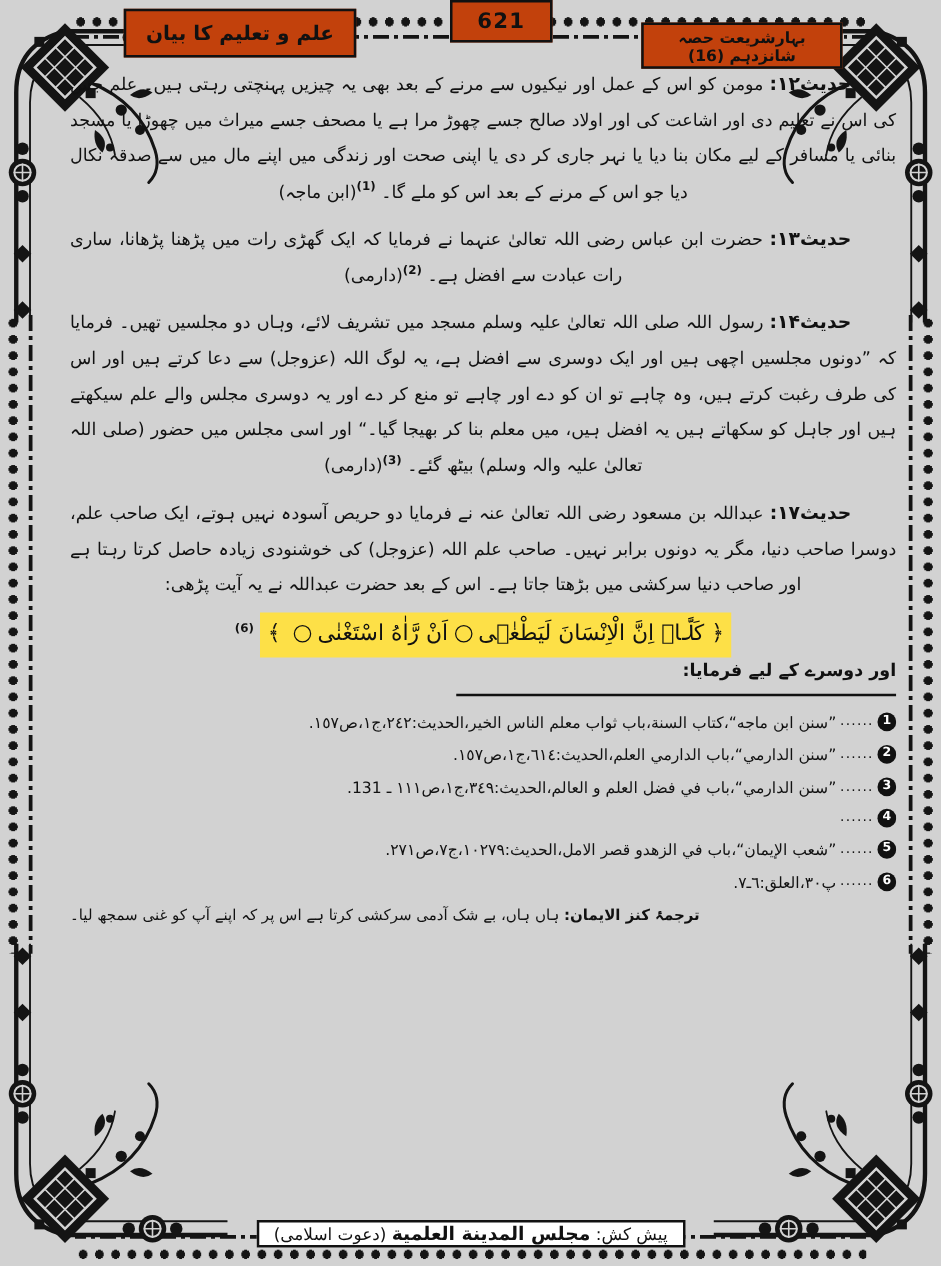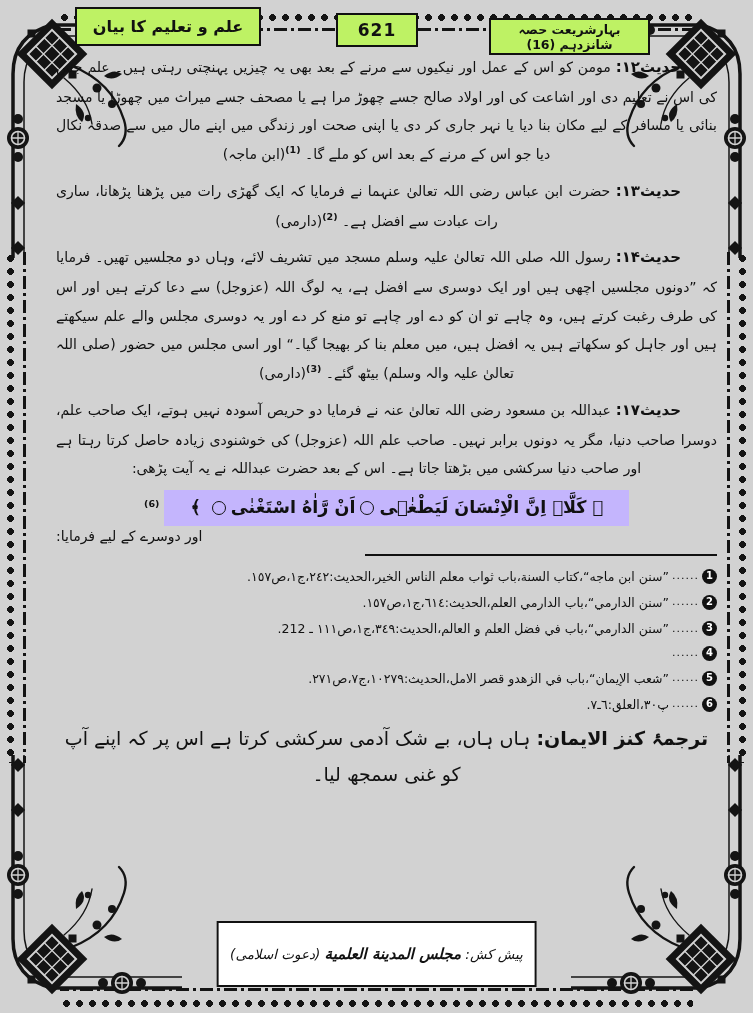--- a/index.html
+++ b/index.html
@@ -21,41 +21,41 @@
   .v-beads.left{left:6px;top:252px;bottom:250px;}
   .v-dash.left{left:23px;top:252px;bottom:250px;}
   .v-beads.right{right:6px;top:252px;bottom:250px;}
   .v-dash.right{right:23px;top:252px;bottom:250px;}
   .corner{position:absolute;width:182px;height:258px;z-index:2;}
   .corner.tl{top:0;left:0;}
   .corner.tr{top:0;right:0;transform:scaleX(-1);}
   .corner.bl{bottom:0;left:0;transform:scaleY(-1);}
   .corner.br{bottom:0;right:0;transform:scale(-1,-1);}
   
-  .hbox{position:absolute;background:#bef264;border:2px solid #111;display:flex;align-items:center;justify-content:center;z-index:3;text-align:center;}
+  .hbox{position:absolute;background:#c2410c;border:2px solid #111;display:flex;align-items:center;justify-content:center;z-index:3;text-align:center;margin-left:24px;}
   .box-chapter{left:75px;top:7px;width:182px;height:35px;font-size:16px;font-weight:bold;}
-  .box-page{left:336px;top:13px;width:78px;height:30px;border-width:2.5px;font-size:17px;font-weight:bold;letter-spacing:1px;direction:ltr;}
+  .box-page{left:336px;top:0;width:78px;height:30px;border-width:2.5px;font-size:17px;font-weight:bold;letter-spacing:1px;direction:ltr;}
   .box-book{left:489px;top:18px;width:157px;height:33px;font-size:12.5px;font-weight:bold;}
-  .footerbox{position:absolute;bottom:26px;left:50%;transform:translateX(-50%);background:#fff;border:2px solid #111;padding:22px 12px;font-size:13.5px;z-index:3;white-space:nowrap;font-style:italic;}
+  .footerbox{position:absolute;bottom:15px;left:50%;transform:translateX(-50%);background:#fff;border:2px solid #111;padding:0 12px;font-size:13.5px;z-index:3;white-space:nowrap;}
   .footerbox .fname{font-weight:bold;font-size:15px;}
   
   .content{position:absolute;top:52px;left:56px;right:36px;height:906px;overflow:hidden;z-index:2;}
   .hadith{font-size:14px;line-height:2.05;text-align:justify;text-align-last:center;margin:0 0 7px;text-indent:36px;}
   .hadith .lbl{font-weight:bold;font-size:15px;}
   sup.ref{font-size:9.5px;vertical-align:super;font-weight:bold;}
   .src{white-space:nowrap;}
   .verse-row{text-align:center;margin:6px 0 2px;text-indent:0;}
-  .verse-box{display:inline-block;background:#c4b5fd;padding:3px 26px 5px;font-size:17.5px;font-weight:bold;line-height:1.6;}
+  .verse-box{display:inline-block;background:#fde047;padding:3px 6px 5px;font-size:17.5px;font-weight:normal;line-height:1.6;}
   .ayah-mark{display:inline-block;width:12px;height:12px;border:1.5px solid #111;border-radius:50%;margin:0 5px;vertical-align:middle;}
-  .after-verse{text-align:left;font-size:14px;margin:2px 0 10px;}
+  .after-verse{text-align:right;font-size:14px;margin:2px 0 10px;font-weight:bold;}
   .fn-rule{width:352px;border:0;border-top:2px solid #111;margin:2px 0 9px auto;}
   .footnote{display:flex;align-items:center;gap:3px;justify-content:flex-start;font-size:12.5px;line-height:1.85;margin-bottom:3px;direction:rtl;}
   .fn-num{flex:none;width:15px;height:15px;border-radius:50%;background:#111;color:#fff;font-size:10px;font-weight:bold;display:flex;align-items:center;justify-content:center;direction:ltr;}
   .fn-leader{letter-spacing:1px;font-size:11px;}
-  .translation{font-size:19px;line-height:1.9;text-align:center;margin-top:4px;}
+  .translation{font-size:12px;line-height:1.9;text-align:left;margin-top:4px;}
   .translation .tlbl{font-weight:bold;}
 </style>
 </head>
 <body>
 
 <div class="page">
 
   <svg width="0" height="0" style="position:absolute" aria-hidden="true">
     <defs>
       <g id="corner-orn" stroke-linecap="round">
@@ -173,21 +173,21 @@
       <span>”سنن ابن ماجه“،كتاب السنة،باب ثواب معلم الناس الخير،الحديث:٢٤٢،ج١،ص١٥٧.</span>
     </div>
     <div class="footnote">
       <span class="fn-num">2</span>
       <span class="fn-leader">......</span>
       <span>”سنن الدارمي“،باب الدارمي العلم،الحديث:٦١٤،ج١،ص١٥٧.</span>
     </div>
     <div class="footnote">
       <span class="fn-num">3</span>
       <span class="fn-leader">......</span>
-      <span>”سنن الدارمي“،باب في فضل العلم و العالم،الحديث:٣٤٩،ج١،ص١١١ ـ 212.</span>
+      <span>”سنن الدارمي“،باب في فضل العلم و العالم،الحديث:٣٤٩،ج١،ص١١١ ـ 131.</span>
     </div>
     <div class="footnote">
       <span class="fn-num">4</span>
       <span class="fn-leader">......</span>
     </div>
     <div class="footnote">
       <span class="fn-num">5</span>
       <span class="fn-leader">......</span>
       <span>”شعب الإيمان“،باب في الزهدو قصر الامل،الحديث:١٠٢٧٩،ج٧،ص٢٧١.</span>
     </div>

